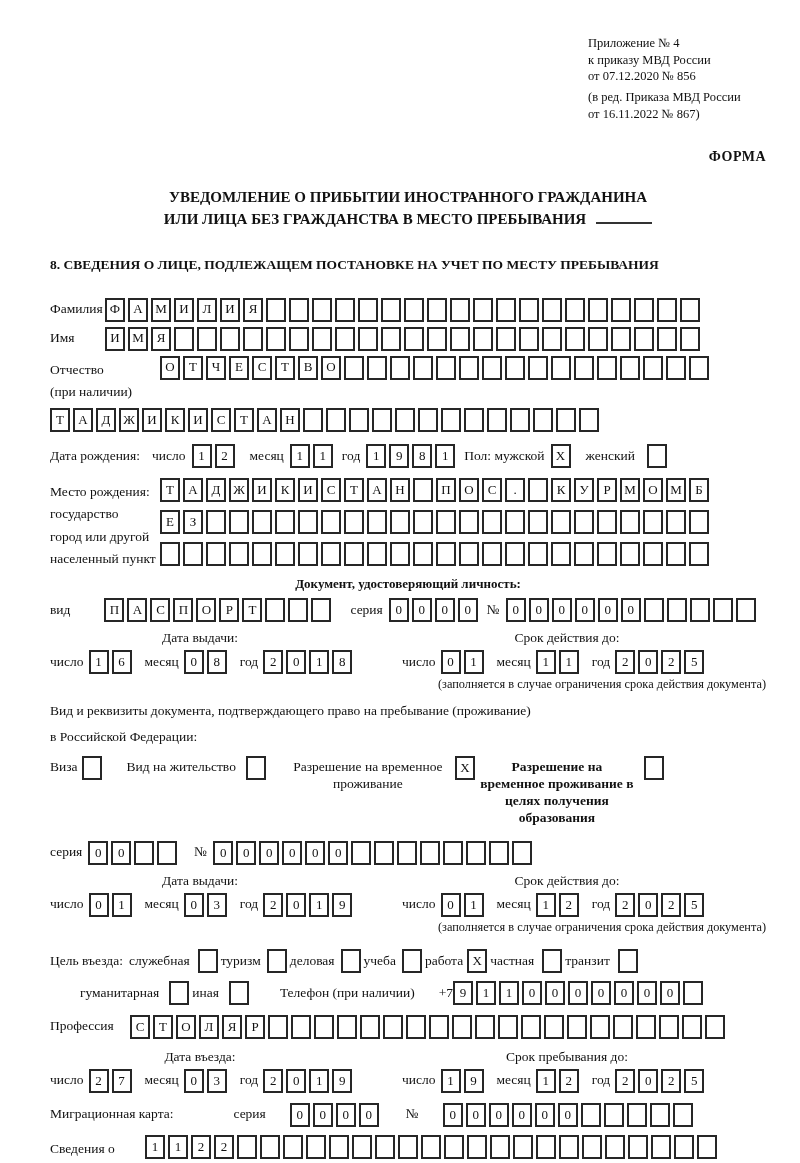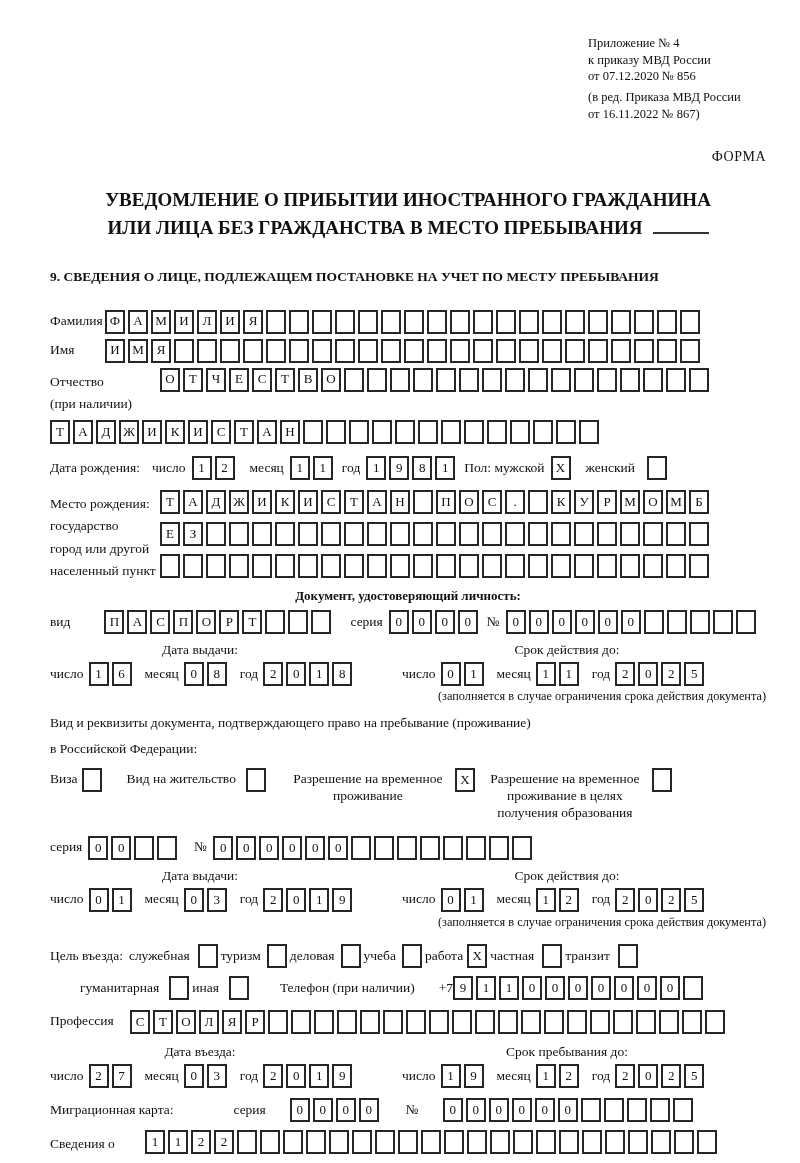--- a/index.html
+++ b/index.html
@@ -4,22 +4,22 @@
 <style>
   html,body{margin:0;padding:0;background:#fff;}
   .page{
     width:800px;min-height:1163px;box-sizing:border-box;
     padding:36px 34px 24px 50px;background:#fff;color:#111;
     font-family:"Liberation Serif","DejaVu Serif",serif;font-size:13.5px;line-height:1.25;
   }
   .appendix{width:178px;margin-left:auto;font-size:12.5px;white-space:nowrap;}
   .appendix div{margin-bottom:1px;}
   .appendix .rev{margin-top:5px;}
-  .form-label{text-align:right;font-weight:normal;font-size:14px;margin-top:26px;letter-spacing:.5px;}
-  .title{margin-top:20px;text-align:center;font-weight:bold;font-size:19px;line-height:1.5;}
+  .form-label{text-align:right;font-weight:bold;font-size:14px;margin-top:26px;letter-spacing:.5px;}
+  .title{margin-top:20px;text-align:center;font-weight:bold;font-size:15px;line-height:1.5;}
   .blank-line{display:inline-block;width:56px;border-bottom:2px solid #333;height:12px;margin-left:10px;}
   .sec-head{margin-top:26px;font-weight:bold;font-size:13.5px;}
   .frow{display:flex;align-items:flex-start;margin-top:5px;}
   .flabel{flex:none;padding-top:3px;}
   .w55{width:55px;} .w110{width:110px;} .w95{width:95px;}
   .boxes{display:inline-flex;flex-wrap:nowrap;flex:none;}
   .cell{
     display:inline-flex;align-items:center;justify-content:center;flex:none;
     width:16px;height:20px;border:2px solid #262626;margin-right:3px;
     font-size:13px;background:#fff;
@@ -56,21 +56,21 @@
     <div>от 16.11.2022 № 867)</div>
   </div>
 
   <div class="form-label">ФОРМА</div>
 
   <div class="title">
     <div>УВЕДОМЛЕНИЕ О ПРИБЫТИИ ИНОСТРАННОГО ГРАЖДАНИНА</div>
     <div><span>ИЛИ ЛИЦА БЕЗ ГРАЖДАНСТВА В МЕСТО ПРЕБЫВАНИЯ</span><span class="blank-line"></span></div>
   </div>
 
-  <div class="sec-head">9. СВЕДЕНИЯ О ЛИЦЕ, ПОДЛЕЖАЩЕМ ПОСТАНОВКЕ НА УЧЕТ ПО МЕСТУ ПРЕБЫВАНИЯ</div>
+  <div class="sec-head">8. СВЕДЕНИЯ О ЛИЦЕ, ПОДЛЕЖАЩЕМ ПОСТАНОВКЕ НА УЧЕТ ПО МЕСТУ ПРЕБЫВАНИЯ</div>
 
   <div class="frow" style="margin-top:24px;">
     <div class="flabel w55">Фамилия</div>
     <div class="boxes">
         <span class="cell">Ф</span>
         <span class="cell">А</span>
         <span class="cell">М</span>
         <span class="cell">И</span>
         <span class="cell">Л</span>
         <span class="cell">И</span>
@@ -428,21 +428,21 @@
       <span class="boxes" style="margin-left:10px;">
           <span class="cell"></span>
         </span>
     </div>
     <div class="opt" style="margin-left:20px;">
       <span class="olabel center" style="width:158px;">Разрешение на временное проживание</span>
       <span class="boxes" style="margin-left:8px;">
           <span class="cell">X</span>
         </span>
     </div>
-    <div class="opt" style="margin-left:8px;">
+    <div class="opt" style="margin-left:0;font-weight:bold;">
       <span class="olabel center" style="width:158px;">Разрешение на временное проживание в целях получения образования</span>
       <span class="boxes" style="margin-left:8px;">
           <span class="cell"></span>
         </span>
     </div>
   </div>
 
   <div class="inline-row" style="margin-top:14px;">
     <span>серия</span>
       <span class="gap-s"></span>

